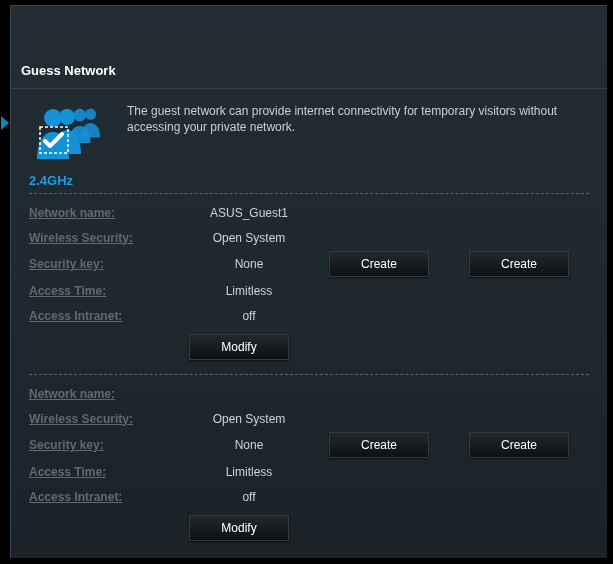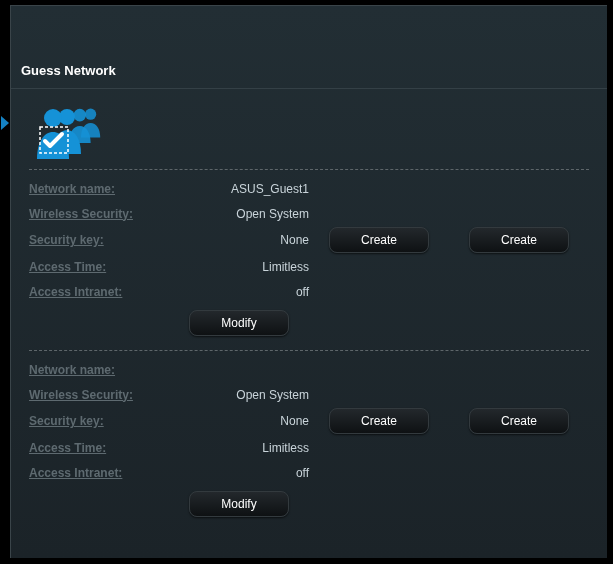--- a/index.html
+++ b/index.html
@@ -71,39 +71,39 @@
     font-weight:bold;
   }
   .row .lbl{
     width:160px;
     color:#5e6a70;
     flex:0 0 auto;
     text-decoration:underline;
   }
   .row .val{
     width:120px;
-    text-align:right;
+    text-align:center;
     color:#c9d4da;
     font-weight:normal;
     flex:0 0 auto;
   }
   .btns{
     display:flex;
     gap:40px;
     flex:1 1 auto;
     justify-content:flex-start;
     padding-left:20px;
   }
   button.router-btn{
     width:100px;
     height:26px;
     background:#16191c;
     background:linear-gradient(180deg,#23282c 0,#0e1113 100%);
     border:1px solid #333a3e;
-    border-radius:8px;
+    border-radius:1px;
     color:#fff;
     font-size:12px;
     cursor:pointer;
     box-shadow:0 1px 2px rgba(0,0,0,.6);
   }
   .modify-row{
     padding:6px 0 8px 160px;
   }
 </style>
 </head>
@@ -130,23 +130,25 @@
             <path d="M0 46c0-15 6-24 14-24s14 9 14 24z"></path>
         </g>
         <g transform="translate(0,4)">
           <circle cx="16" cy="9" r="9"></circle>
             <path d="M0 50c0-17 7-27 16-27s16 10 16 27z"></path>
         </g>
       </g>
       <rect x="3" y="22" width="28" height="26" fill="none" stroke="#fff" stroke-width="1.5" stroke-dasharray="3 2"></rect>
       <path d="M8 36 l5 5 l12 -12" fill="none" stroke="#fff" stroke-width="4" stroke-linecap="round" stroke-linejoin="round"></path>
     </svg>
+    <div>The guest network can provide internet connectivity for temporary visitors without accessing your private network.</div>
   </div>
 
   <div class="section">
+    <div class="band-title">2.4GHz</div>
     <hr class="dash">
     <div class="row">
       <div class="lbl">Network name:</div>
       <div class="val">ASUS_Guest1</div>
     </div>
     <div class="row">
       <div class="lbl">Wireless Security:</div>
       <div class="val">Open System</div>
     </div>
     <div class="row">

